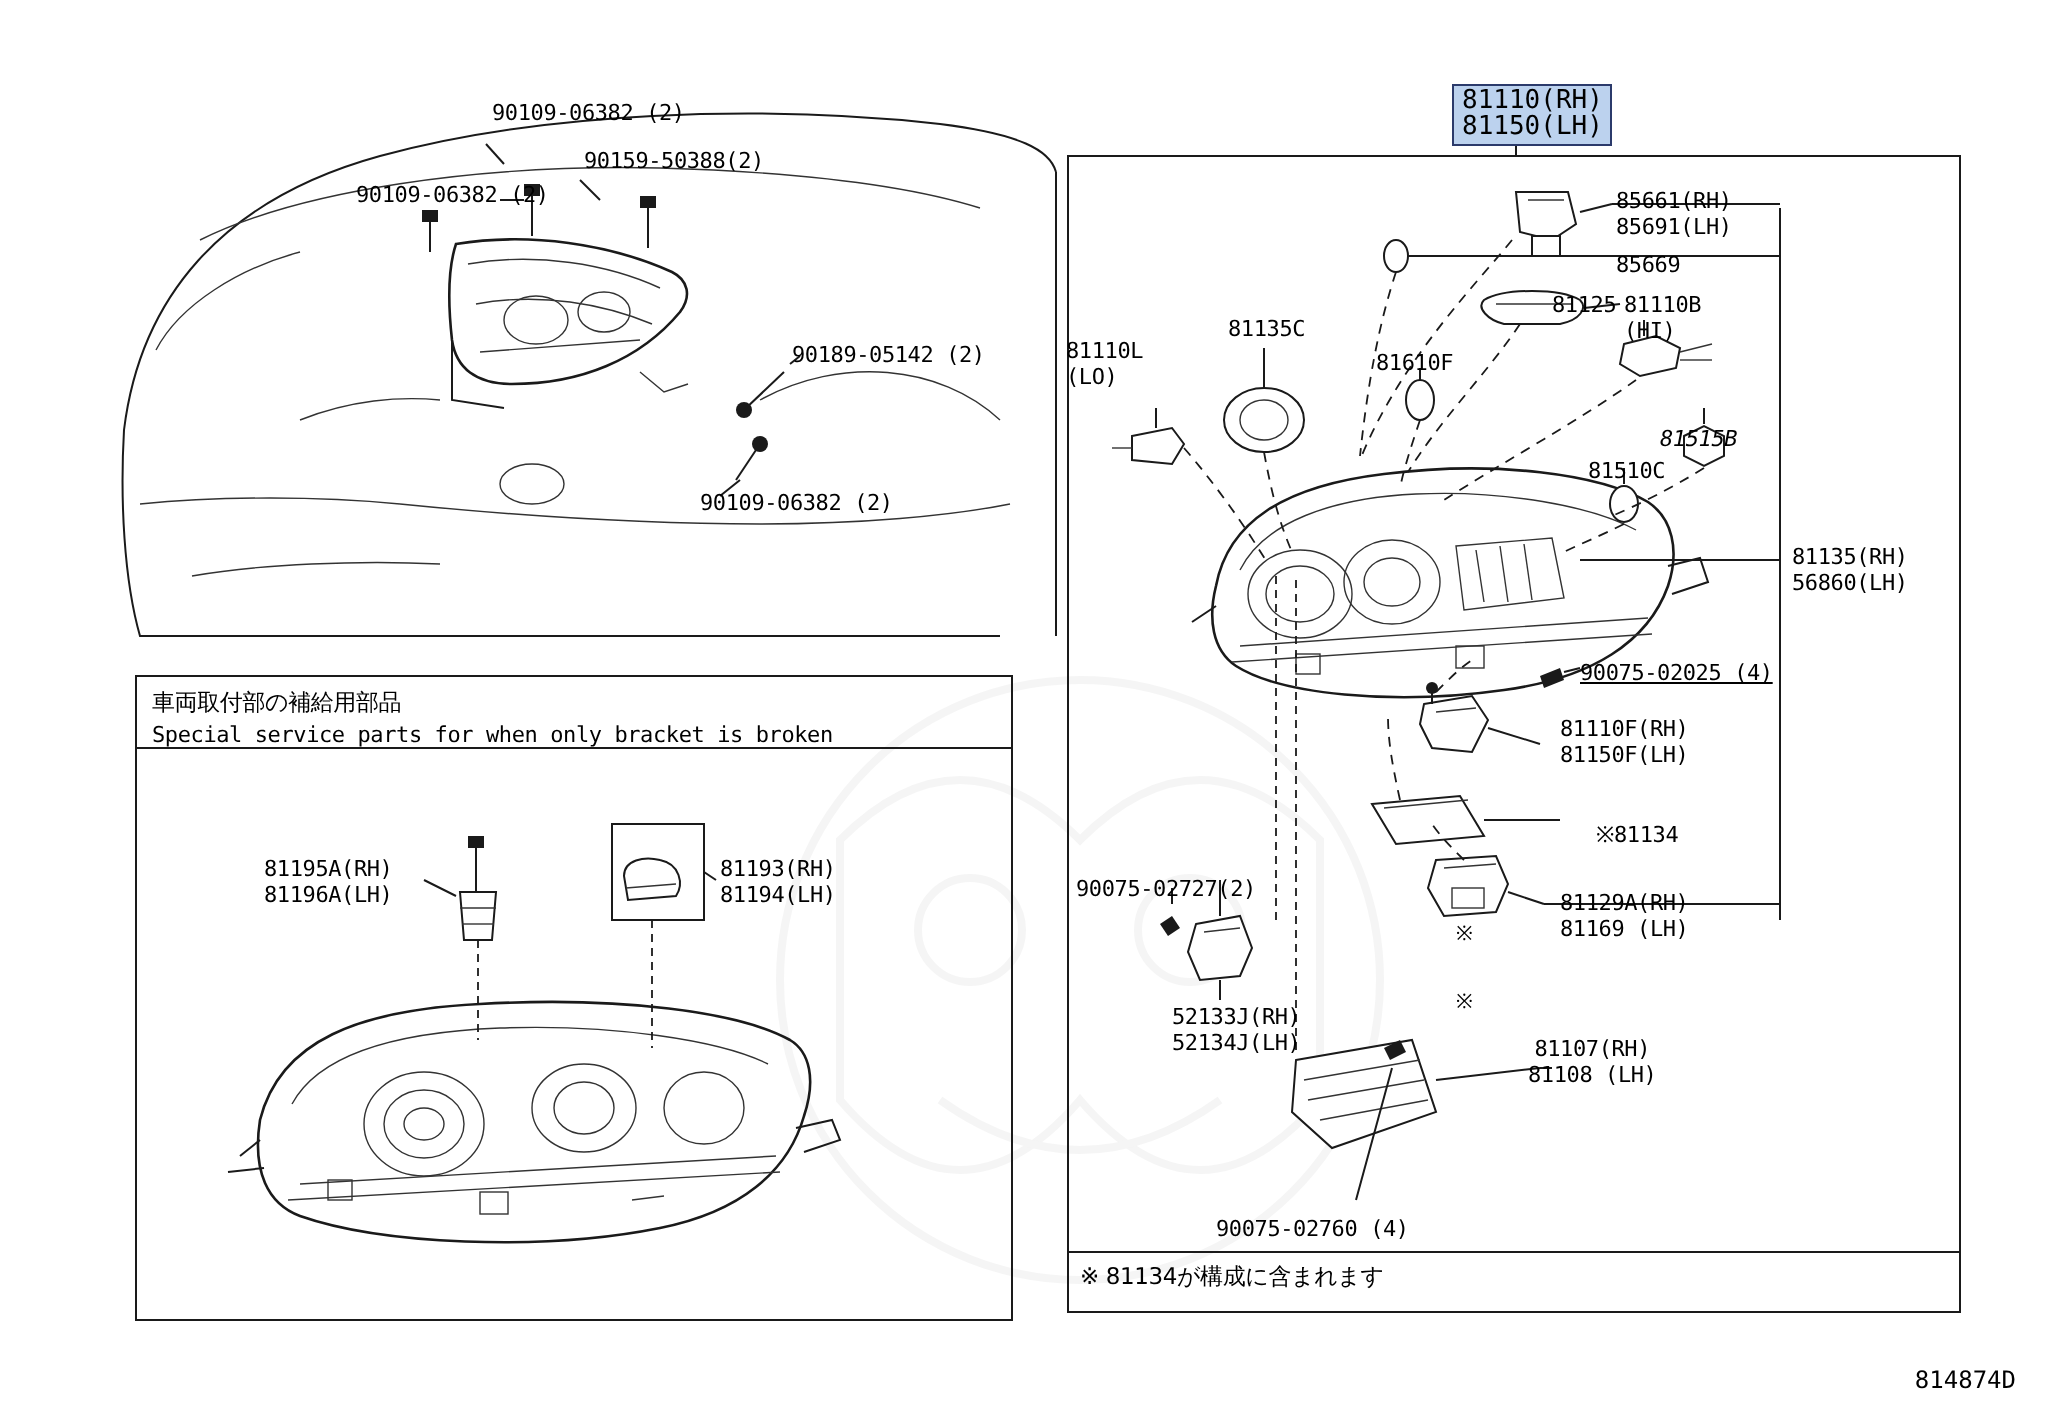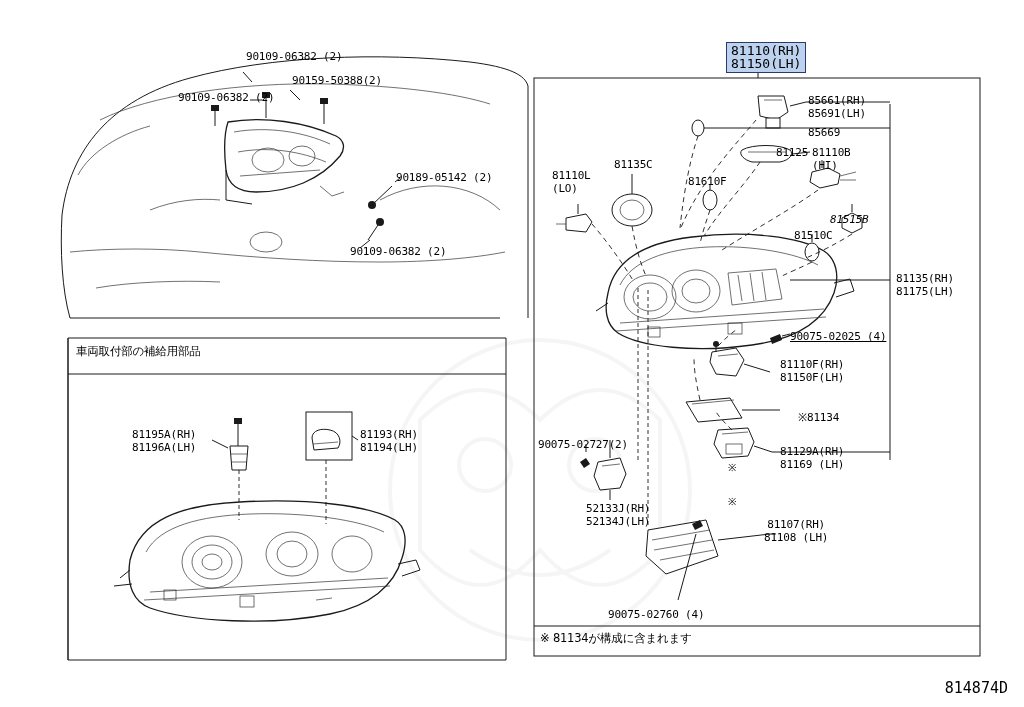--- a/index.html
+++ b/index.html
@@ -54,21 +54,21 @@
   .wm {
     position: absolute;
     pointer-events: none;
     opacity: 0.055;
   }
   #code {
     position: absolute;
     right: 16px;
     bottom: 10px;
     font-family: "DejaVu Sans Mono", monospace;
-    font-size: 15px;
+    font-size: 12px;
     color: #000;
   }
 </style>
 </head>
 <body>
 
 <div id="page">
 
   <svg class="wm" style="left:330px; top:300px; width:420px; height:380px;" viewBox="0 0 420 380">
     <g fill="none" stroke="#555" stroke-width="4">
@@ -311,39 +311,40 @@
   <div class="highlight" style="left:726px; top:42px; text-align:center;">81110(RH)
 81150(LH)</div>
 
   <div class="lbl" style="left:246px; top:50px;">90109-06382 (2)</div>
   <div class="lbl" style="left:292px; top:74px;">90159-50388(2)</div>
   <div class="lbl" style="left:178px; top:91px;">90109-06382 (2)</div>
   <div class="lbl" style="left:396px; top:171px;">90189-05142 (2)</div>
   <div class="lbl" style="left:350px; top:245px;">90109-06382 (2)</div>
 
   <div class="lbl jp" style="left:76px; top:345px;">車両取付部の補給用部品</div>
+  <div class="lbl" style="left:76px; top:361px;">Special service parts for when only bracket is broken</div>
   <div class="lbl" style="left:132px; top:428px;">81195A(RH)
 81196A(LH)</div>
   <div class="lbl" style="left:360px; top:428px;">81193(RH)
 81194(LH)</div>
 
   <div class="lbl" style="left:808px; top:94px;">85661(RH)
 85691(LH)</div>
   <div class="lbl" style="left:808px; top:126px;">85669</div>
   <div class="lbl" style="left:776px; top:146px;">81125</div>
   <div class="lbl" style="left:812px; top:146px;">81110B
 (HI)</div>
   <div class="lbl" style="left:614px; top:158px;">81135C</div>
   <div class="lbl" style="left:688px; top:175px;">81610F</div>
-  <div class="lbl" style="left:552px; top:169px;">81110L
+  <div class="lbl" style="left:533px; top:169px;">81110L
 (LO)</div>
   <div class="lbl" style="left:830px; top:213px;font-style:italic;">81515B</div>
   <div class="lbl" style="left:794px; top:229px;">81510C</div>
   <div class="lbl" style="left:896px; top:272px;">81135(RH)
-81175(LH)</div>
+56860(LH)</div>
   <div class="lbl" style="left:790px; top:330px;text-decoration:underline;">90075-02025 (4)</div>
   <div class="lbl" style="left:780px; top:358px;">81110F(RH)
 81150F(LH)</div>
   <div class="lbl" style="left:798px; top:411px;">※81134</div>
   <div class="lbl" style="left:780px; top:445px;">81129A(RH)
 81169 (LH)</div>
   <div class="lbl" style="left:764px; top:518px;text-align:center;">81107(RH)
 81108 (LH)</div>
   <div class="lbl" style="left:586px; top:502px;">52133J(RH)
 52134J(LH)</div>

